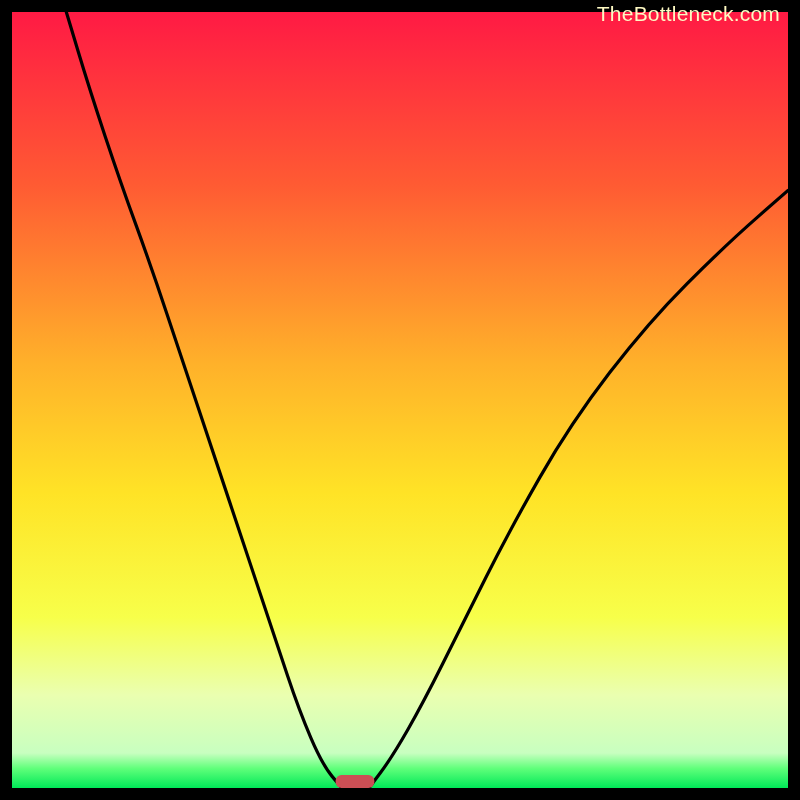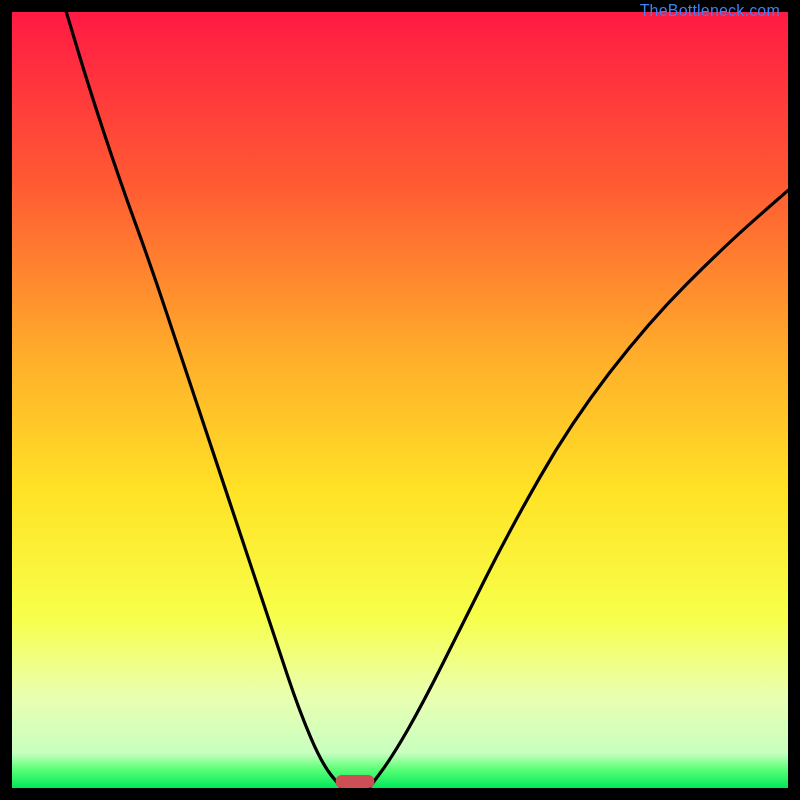--- a/index.html
+++ b/index.html
@@ -23,22 +23,22 @@
     position: absolute;
     left: 0;
     top: 0;
     width: 776px;
     height: 776px;
   }
   .watermark {
     position: absolute;
     top: 2px;
     right: 20px;
-    color: #3b82f6;
-    font-size: 16px;
+    color: #fef9c3;
+    font-size: 21px;
     font-weight: 500;
     letter-spacing: 0.2px;
     user-select: none;
   }
 </style>
 </head>
 <body>
 
 <div class="frame">
   <svg class="plot-area" viewBox="0 0 776 776">

